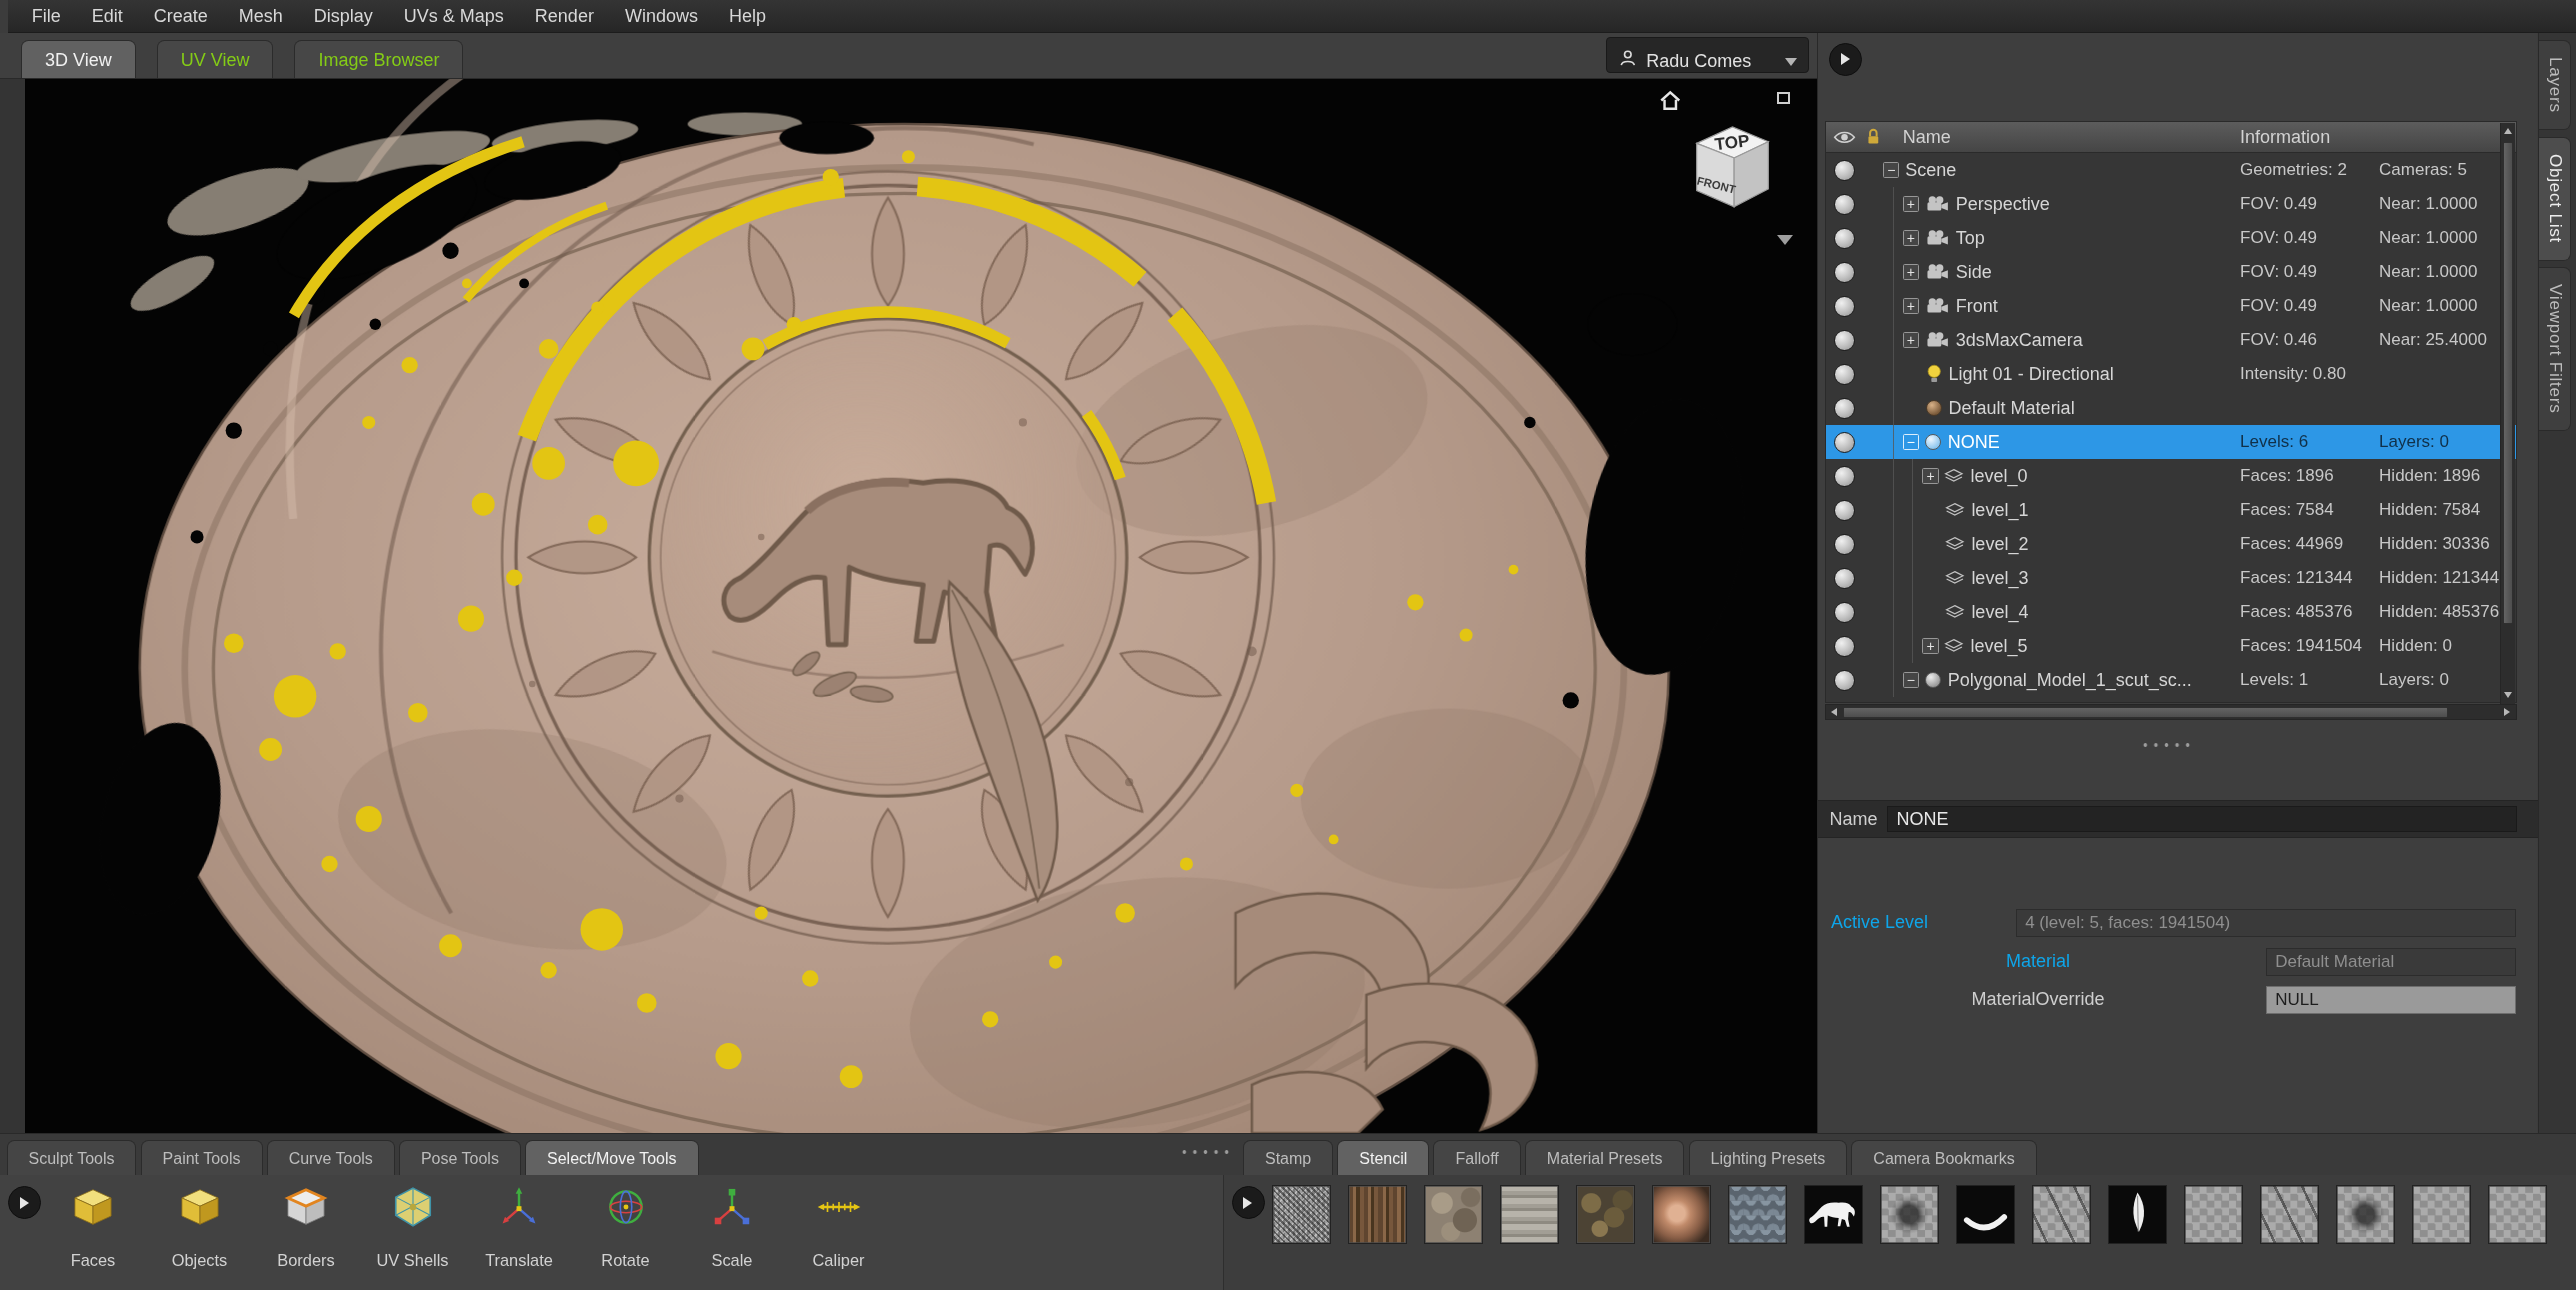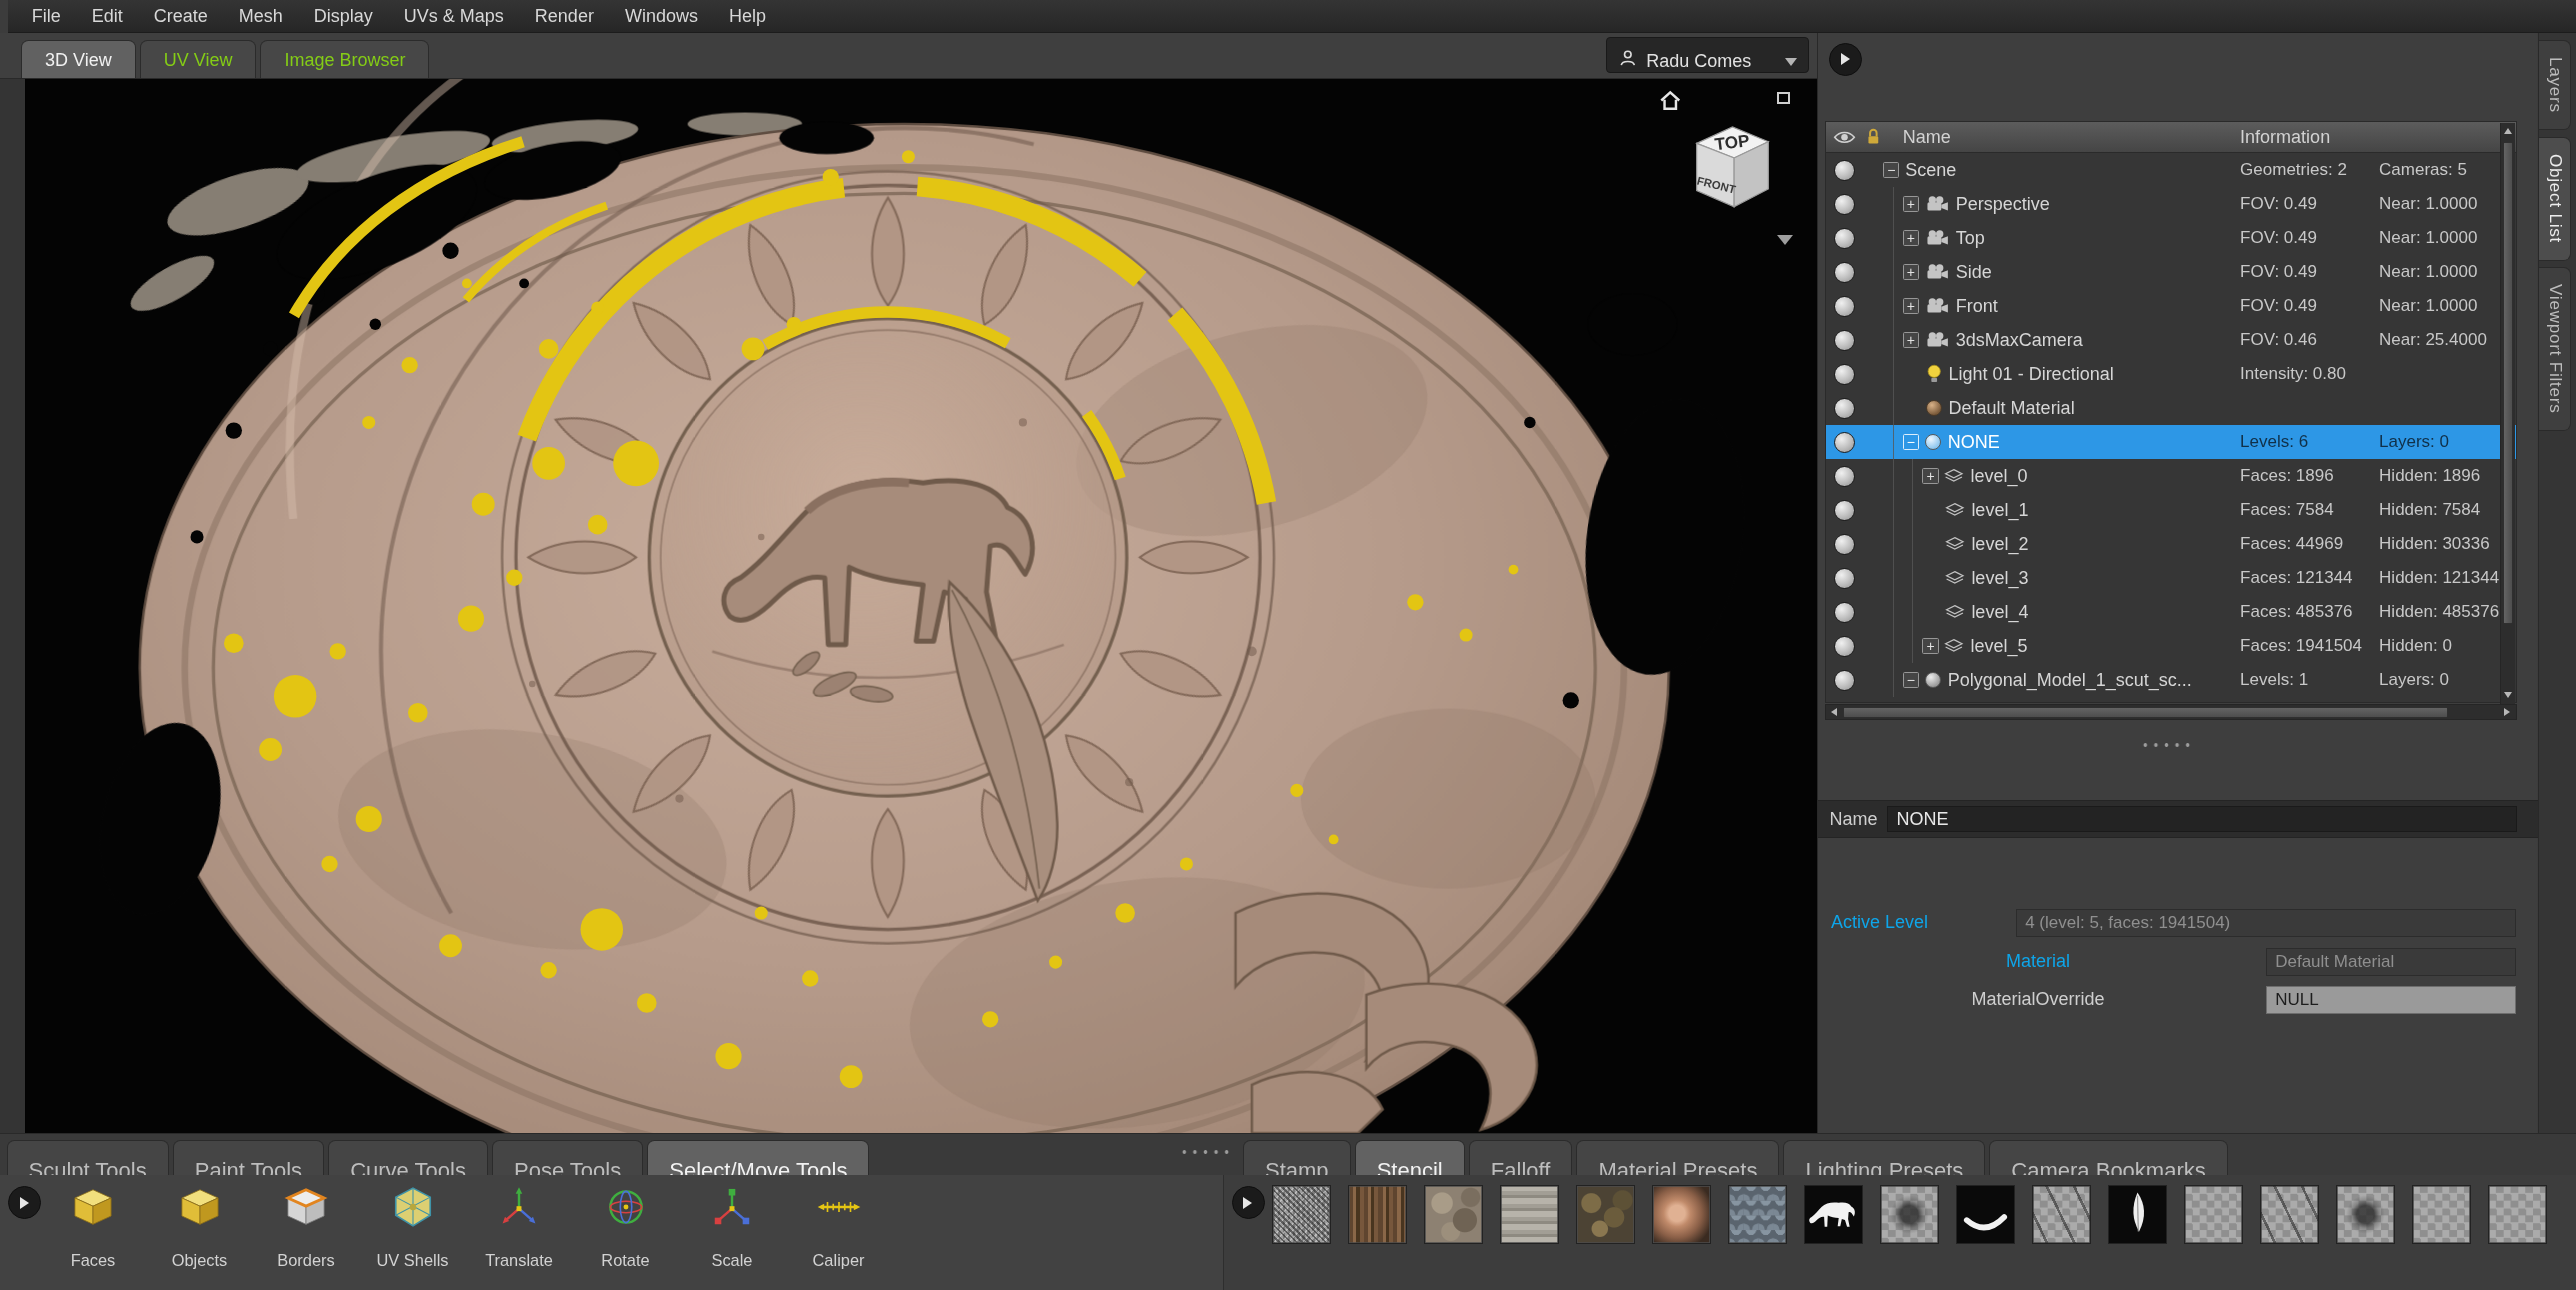--- a/index.html
+++ b/index.html
@@ -6,21 +6,21 @@
   html,body{background:#1d1d1d}
   body{font-family:"Liberation Sans",sans-serif;-webkit-user-select:none;user-select:none}
   #app{position:relative;width:2576px;height:1290px;background:#3c3c3c;overflow:hidden;color:#d6d6d6}
 
   
   .menubar{position:absolute;left:8px;top:0;width:2576px;height:33px;background:linear-gradient(#343434,#262626);border-bottom:0.8px solid #1c1c1c;display:flex;align-items:center;padding-left:8.2px}
   .menu-item{padding:0 15.5px;font-size:18px;color:#d8d8d8;line-height:33px;cursor:default}
 
   
   .topbar{position:absolute;left:0;top:33px;width:1817px;height:46px;background:#3f3f3f;border-bottom:0.8px solid #292929}
-  .view-tabs{position:absolute;left:21px;bottom:0;display:flex;gap:4px}
+  .view-tabs{position:absolute;left:21px;bottom:0;display:flex;gap:21px}
   .tab{height:38px;line-height:38px;padding:0 23px;font-size:18px;background:#474747;color:#84cc16;border:0.8px solid #2b2b2b;border-bottom:none;border-radius:7.4px 7.4px 0 0}
   .tab.active{background:#616161;color:#f1f1f1}
   .user-chip{position:absolute;left:1606px;top:4.1px;width:203px;height:36px;background:#262626;border:0.8px solid #191919;border-radius:4.1px;display:flex;align-items:flex-end;gap:8.2px;padding:0 11.4px;font-size:18px;color:#e2e2e2}
   .chev-down{width:0;height:0;border:6.5px solid transparent;border-top:8.2px solid #b5b5b5;margin-left:auto;margin-top:6.5px}
 
   
   .gutter-left{position:absolute;left:0;top:79px;width:24.5px;height:1054px;background:#343434}
   .viewport{position:absolute;left:24.5px;top:79px;width:1793px;height:1054px;background:#040404;overflow:hidden}
   .viewport svg.scene{display:block;width:1793px;height:1054px}
   .viewcube{position:absolute;right:23px;top:6.5px;width:137px;height:196px}
@@ -85,21 +85,21 @@
 
   
   .side-tabs{position:absolute;left:2538px;top:33px;width:38px;height:1100px;background:#353535;border-left:0.8px solid #292929;display:flex;flex-direction:column;align-items:flex-start;padding-top:6.5px}
   .vtab{writing-mode:vertical-rl;background:#3f3f3f;border:0.8px solid #2a2a2a;border-left:none;border-radius:0 7.4px 7.4px 0;color:#bdbdbd;font-size:17px;padding:16.4px 5.7px;margin-bottom:6.5px;letter-spacing:0.8px}
   .vtab.active{background:#4d4d4d;color:#ececec}
 
   
   .bottom-tabs{position:absolute;left:0;top:1133px;width:2576px;height:43px;background:#3a3a3a;border-top:0.8px solid #292929}
   .tool-tabs{position:absolute;left:6.5px;bottom:0;display:flex;gap:4.1px}
   .tray-tabs{position:absolute;left:1243px;bottom:0;display:flex;gap:4.1px}
-  .btab{height:36px;line-height:36px;padding:12px 21px;font-size:22px;background:#454545;color:#bdbdbd;border:0.8px solid #2b2b2b;border-bottom:none;border-radius:7.4px 7.4px 0 0}
+  .btab{height:36px;line-height:36px;padding:0 21px;font-size:16px;background:#454545;color:#bdbdbd;border:0.8px solid #2b2b2b;border-bottom:none;border-radius:7.4px 7.4px 0 0}
   .btab.active{background:#626262;color:#f2f2f2}
   .bottom-dots{position:absolute;left:1179px;top:16.4px}
 
   
   .tray{position:absolute;left:0;top:1175px;width:2576px;height:115px;background:#424242}
   .tray-right-bg{position:absolute;left:1223px;top:0;width:1353px;height:115px;background:#3d3d3d;border-left:0.8px solid #2e2e2e}
   .tools-toggle{position:absolute;left:8.2px;top:11.4px}
   .tools{position:absolute;left:52px;top:6.5px;display:flex;gap:24.5px}
   .tool{width:82px;text-align:center}
   .tool-icon{width:51px;height:51px;margin:0 auto;display:flex;align-items:center;justify-content:center}

